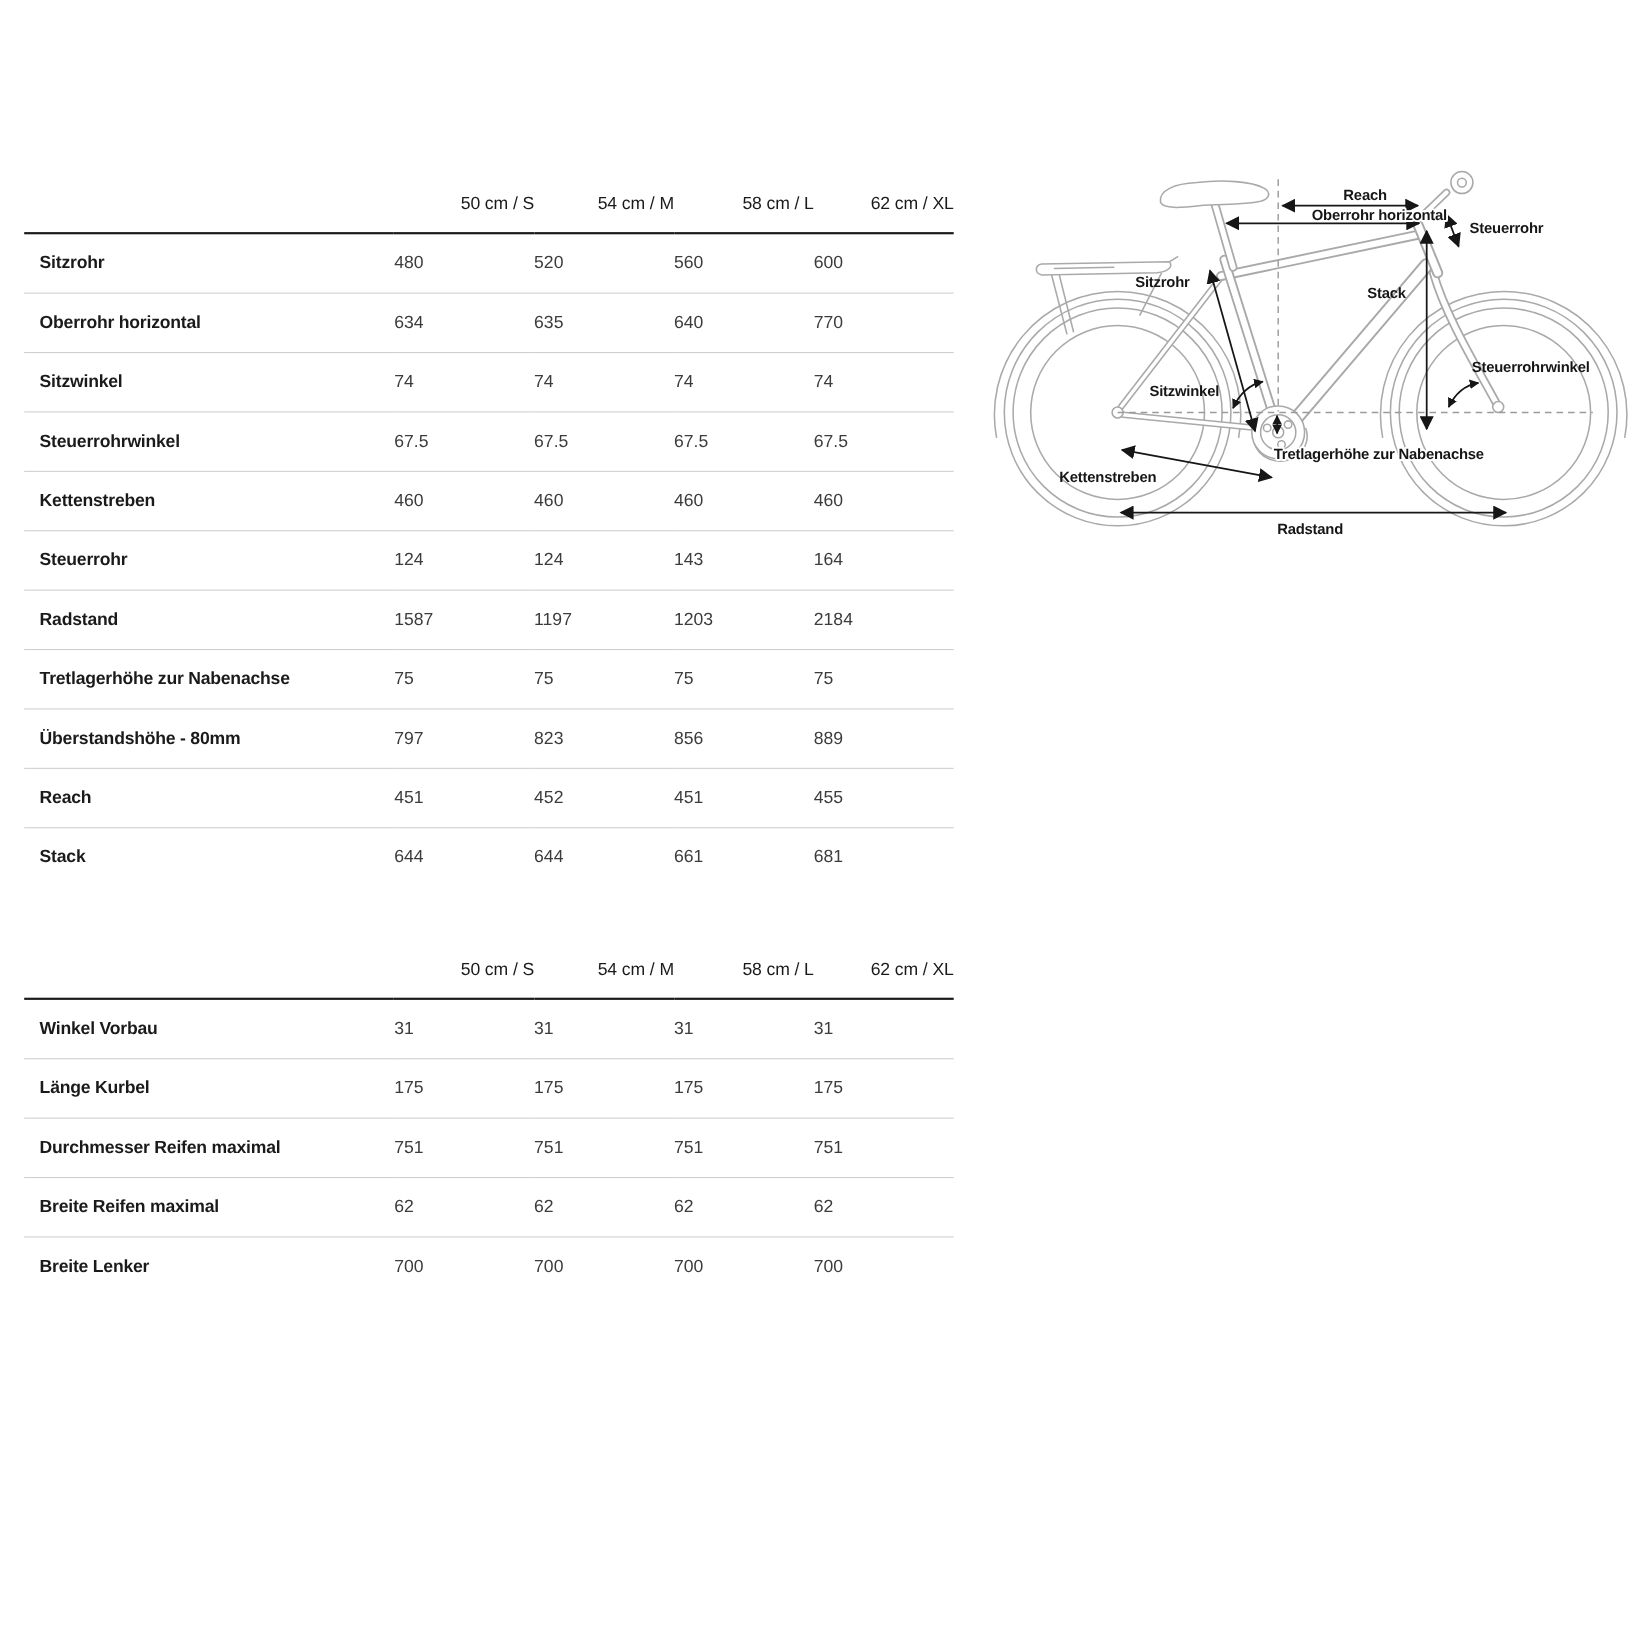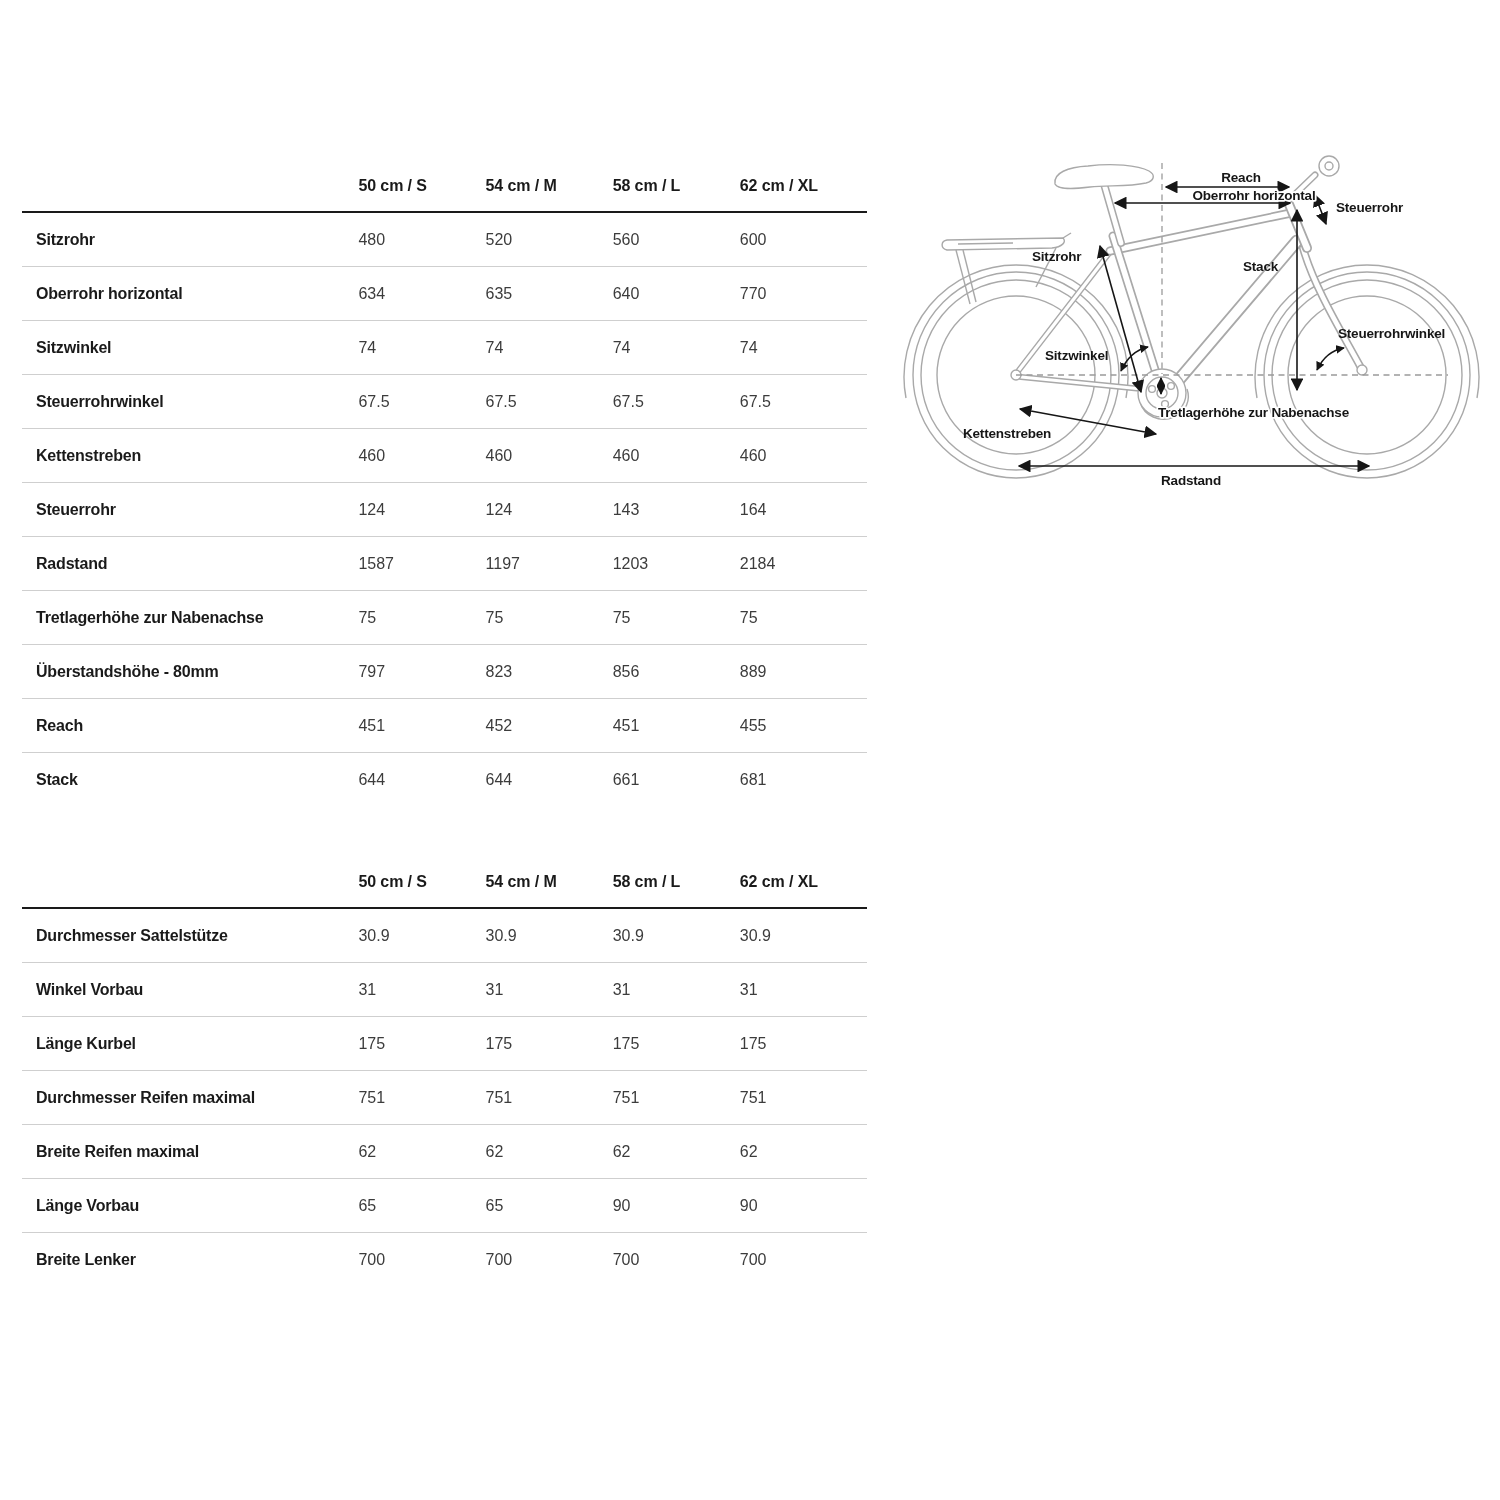--- a/index.html
+++ b/index.html
@@ -3,22 +3,22 @@
 <meta charset="utf-8">
 <style>
   html,body{margin:0;padding:0;background:#fff;}
   body{width:1500px;height:1500px;position:relative;overflow:hidden;
        font-family:"Liberation Sans",sans-serif;}
 
   
   .geo-table{position:absolute;left:22px;width:845px;border-collapse:collapse;
              table-layout:fixed;}
   #t1{top:160px;} #t2{top:856px;}
-  .geo-table thead th{height:51px;vertical-align:middle;text-align:left;
-      font-size:16px;font-weight:bold;color:#1a1a1a;letter-spacing:-0.1px;
+  .geo-table thead th{height:51px;vertical-align:middle;text-align:right;
+      font-size:16px;font-weight:normal;color:#1a1a1a;letter-spacing:-0.1px;
       border-bottom:2.5px solid #1a1a1a;padding:0;width:127px;}
   .geo-table thead th.corner{width:336px;}
   .geo-table tbody tr{border-bottom:1px solid #cfcfcf;}
   .geo-table tbody tr:last-child{border-bottom:none;}
   .geo-table tbody th{height:53px;vertical-align:middle;text-align:left;
       font-size:16px;font-weight:bold;color:#1a1a1a;letter-spacing:-0.2px;
       padding:0 0 0 14px;}
   .geo-table tbody td{height:53px;vertical-align:middle;text-align:left;
       font-size:16px;color:#3c3c3c;padding:0;}
 
@@ -145,27 +145,20 @@
         <tr>
           <th class="corner"></th>
           <th>50 cm / S</th>
           <th>54 cm / M</th>
           <th>58 cm / L</th>
           <th>62 cm / XL</th>
         </tr>
       </thead>
       <tbody>
         <tr>
-          <th>Durchmesser Sattelstütze</th>
-          <td>30.9</td>
-          <td>30.9</td>
-          <td>30.9</td>
-          <td>30.9</td>
-        </tr>
-        <tr>
           <th>Winkel Vorbau</th>
           <td>31</td>
           <td>31</td>
           <td>31</td>
           <td>31</td>
         </tr>
         <tr>
           <th>Länge Kurbel</th>
           <td>175</td>
           <td>175</td>
@@ -178,27 +171,20 @@
           <td>751</td>
           <td>751</td>
           <td>751</td>
         </tr>
         <tr>
           <th>Breite Reifen maximal</th>
           <td>62</td>
           <td>62</td>
           <td>62</td>
           <td>62</td>
-        </tr>
-        <tr>
-          <th>Länge Vorbau</th>
-          <td>65</td>
-          <td>65</td>
-          <td>90</td>
-          <td>90</td>
         </tr>
         <tr>
           <th>Breite Lenker</th>
           <td>700</td>
           <td>700</td>
           <td>700</td>
           <td>700</td>
         </tr>
       </tbody>
     </table>

